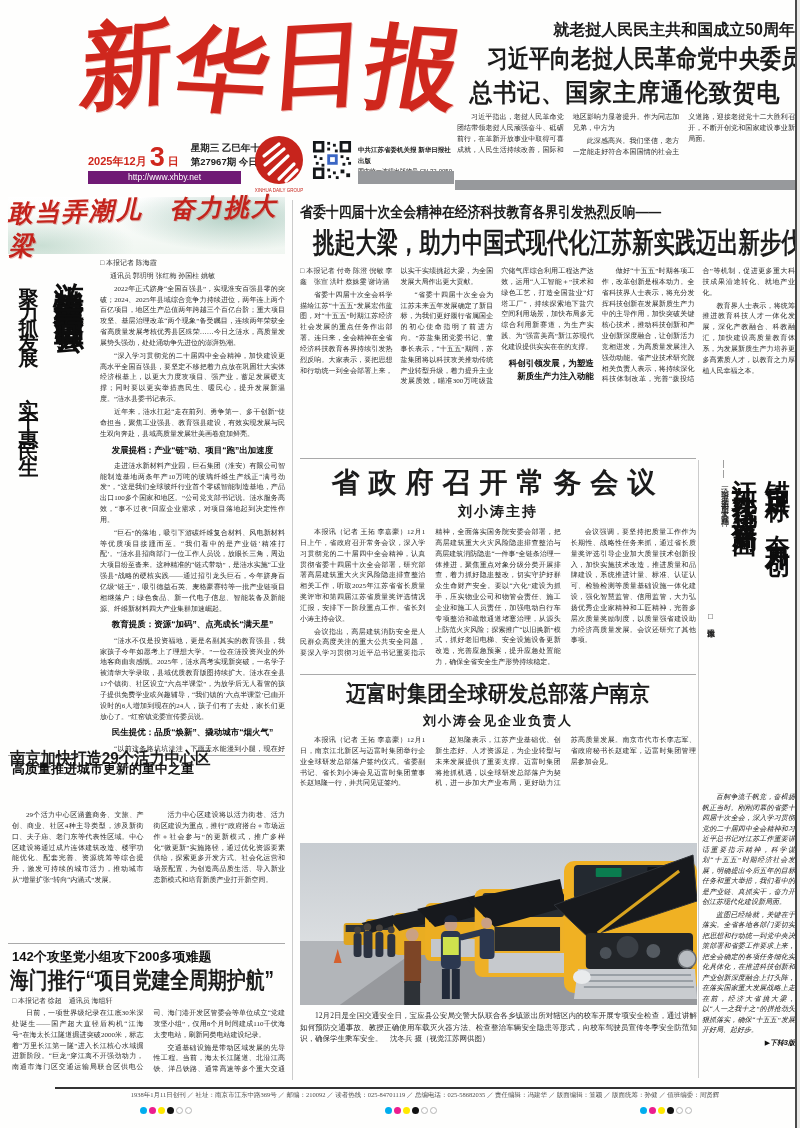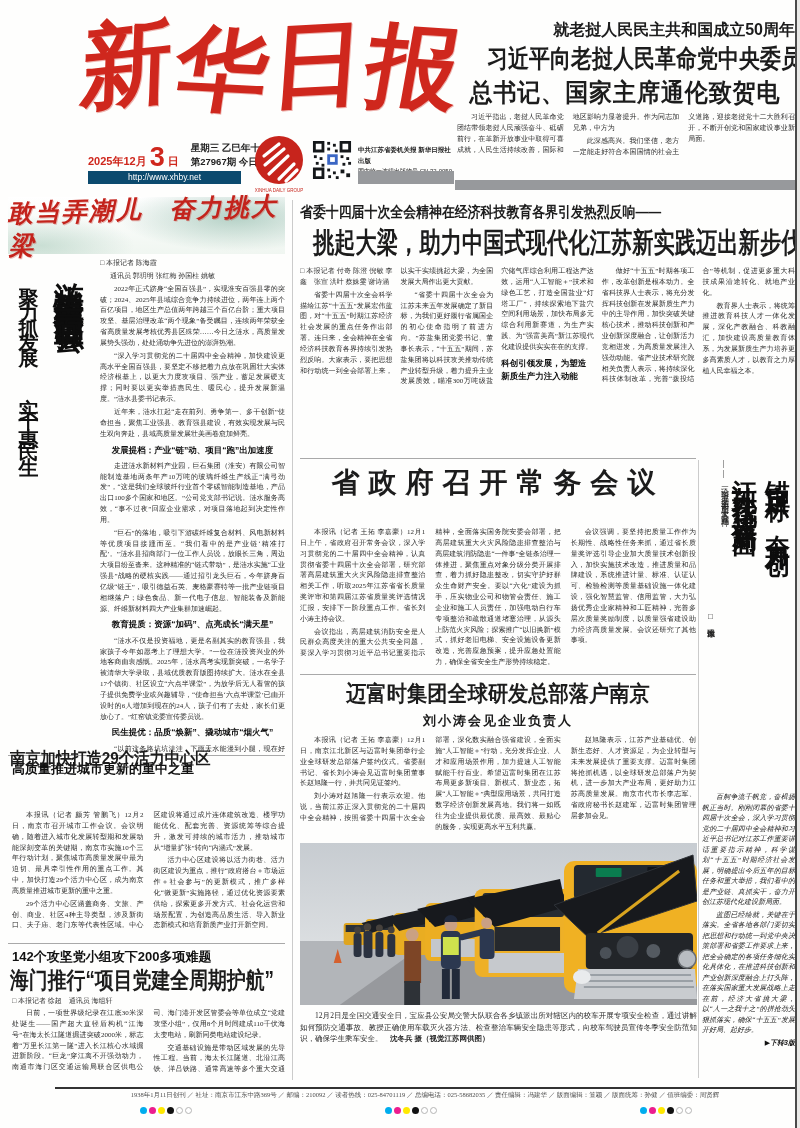--- a/index.html
+++ b/index.html
@@ -6,33 +6,33 @@
 html,body{width:800px;height:1128px;background:#e9e9e7;font-family:"Liberation Serif","DejaVu Serif",serif;color:#1c1c1c}
 .page{position:absolute;left:0;top:0;width:797px;height:1128px;background:#fefefd;border-right:2px solid #4a4a4a;overflow:hidden}
 .abs{position:absolute}
 .hei{font-family:"Liberation Sans","DejaVu Sans",sans-serif;font-weight:bold}
 .red{color:#cf271d}
 .bar{background:#97999c}
 .body-text{font-size:7px;line-height:1.55;text-align:justify;color:#2a2a2a;overflow:hidden}
 .body-text p{text-indent:2em;margin-bottom:2px}
 .body-text p.byline{text-indent:0;color:#333}
 .subhead{font-family:"Liberation Sans","DejaVu Sans",sans-serif;font-weight:bold;font-size:8.5px;text-align:center;text-indent:0;margin:4px 0;color:#111}
-.subhead.left{text-align:left}
+.subhead.left{text-align:right}
 .jump{float:right;font-family:"Liberation Sans","DejaVu Sans",sans-serif;font-weight:bold;color:#111}
 .vrule{position:absolute;border-left:1px solid #cbcbcb}
 .hrule{position:absolute;border-top:1px solid #a9a9a9}
 .scalex{display:inline-block;transform-origin:center}
 
 .mh-title{position:absolute;left:80px;top:12px;width:378px;height:126px;display:flex;justify-content:space-between;font-size:92px;line-height:1.15;font-weight:bold;color:#cf271d}
 .mh-title span{display:inline-block;font-family:"DejaVu Serif","Liberation Serif",serif;text-shadow:1px 1px 0 rgba(207,39,29,.35)}
 .mh-title span:nth-child(1){transform:rotate(-6deg) skewX(-8deg)}
 .mh-title span:nth-child(2){transform:rotate(3deg) skewX(-6deg) translateY(5px)}
 .mh-title span:nth-child(3){transform:rotate(-3deg) skewX(-7deg)}
 .mh-title span:nth-child(4){transform:rotate(4deg) skewX(-6deg) translateY(3px)}
-.urlbar{position:absolute;left:88px;top:171px;width:153px;height:13px;background:#0c4a6e;color:#fff;font-size:8.5px;text-align:center;line-height:13px;font-family:"Liberation Sans",sans-serif}
+.urlbar{position:absolute;left:88px;top:171px;width:153px;height:13px;background:#701a75;color:#fff;font-size:8.5px;text-align:center;line-height:13px;font-family:"Liberation Sans",sans-serif}
 
 .banner{position:absolute;left:8px;top:197px;width:277px;height:57px;background:radial-gradient(60% 85% at 82% 35%,rgba(110,165,145,.5),transparent 70%),radial-gradient(45% 70% at 12% 85%,rgba(140,185,165,.4),transparent 75%),linear-gradient(#ffffff,#f0f6f1);display:flex;align-items:center;justify-content:center}
 .banner b{font-size:25px;color:#c3231c;font-family:"DejaVu Serif",serif;font-style:italic;letter-spacing:2px;transform:rotate(-1.5deg);text-shadow:1px 1px 0 rgba(195,35,28,.3)}
 .v-kicker{position:absolute;left:16px;top:272px;height:430px;writing-mode:vertical-rl;font-size:20px;letter-spacing:15px;font-weight:bold;font-family:"Liberation Sans",sans-serif;color:#111}
 .v-head-lianshui{position:absolute;left:48px;top:258px;height:500px;writing-mode:vertical-rl;font-size:30px;letter-spacing:3px;font-weight:bold;font-family:"Liberation Sans",sans-serif;color:#0d0d0d}
 .ed-wrap{position:absolute;left:701px;top:460px;width:94px;height:324px;writing-mode:vertical-rl}
 .ed-wrap .v-h{font-size:25px;font-weight:bold;font-family:"Liberation Sans",sans-serif;letter-spacing:6px;color:#0d0d0d}
 .ed-wrap .v-s{font-size:8px;letter-spacing:2px;margin-left:3px;color:#222}
 .ed-wrap .v-a{font-size:8px;padding-inline-start:152px;color:#222}
 .ed-body{position:absolute;left:702px;top:792px;width:93px;height:282px;font-size:7px;line-height:1.5;font-style:italic;text-align:justify;color:#222;overflow:hidden}
@@ -139,21 +139,21 @@
   <div class="abs body-text" style="left:100px;top:258px;width:185px;height:497px">
     <p class="byline">□ 本报记者 陈海霞</p>
     <p class="byline" style="padding-left:10px">通讯员 郭玥明 张红梅 孙国柱 姚敏</p>
     <p>2022年正式跻身“全国百强县”，实现淮安百强县零的突破；2024、2025年县域综合竞争力持续进位，两年连上两个百亿项目，地区生产总值两年跨越三个百亿台阶；重大项目攻坚、基层治理改革“两个现象”备受瞩目，连续两年荣获全省高质量发展考核优秀县区殊荣……今日之涟水，高质量发展势头强劲，处处涌动争先进位的澎湃热潮。</p>
     <p>“深入学习贯彻党的二十届四中全会精神，加快建设更高水平全国百强县，要坚定不移把着力点放在巩固壮大实体经济根基上，以更大力度攻项目、强产业，蓄足发展硬支撑；同时要以更实举措惠民生、暖民心，提升发展新温度。”涟水县委书记表示。</p>
     <p>近年来，涟水扛起“走在前列、勇争第一、多干创新”使命担当，聚焦工业强县、教育强县建设，有效实现发展与民生双向奔赴，县域高质量发展壮美画卷愈加鲜亮。</p>
     <h4 class="subhead">发展提档：产业“链”动、项目“跑”出加速度</h4>
     <p>走进涟水新材料产业园，巨石集团（淮安）有限公司智能制造基地两条年产10万吨的玻璃纤维生产线正“满弓劲发”，“这是我们全球玻纤行业首个零碳智能制造基地，产品出口100多个国家和地区。”公司党支部书记说。涟水服务高效，“事不过夜”回应企业需求，对项目落地起到决定性作用。</p>
     <p>“巨石”的落地，吸引下游碳纤维复合材料、风电新材料等优质项目接踵而至。“我们看中的是产业链‘精准打配’。”涟水县招商部门一位工作人员说，放眼长三角，周边大项目纷至沓来。这种精准的“链式带动”，是涟水实施“工业强县”战略的硬核实践——通过招引龙头巨石，今年跻身百亿级“链王”，吸引德益石英、麦格豪赛特等一批产业链项目相继落户；绿色食品、新一代电子信息、智能装备及新能源、纤维新材料四大产业集群加速崛起。</p>
     <h4 class="subhead">教育提质：资源“加码”、点亮成长“满天星”</h4>
-    <p>“涟水不仅是投资福地，更是名副其实的教育强县，我家孩子今年如愿考上了理想大学。”一位在涟投资兴业的外地客商由衷感慨。2025年，涟水高考实现新突破，一名学子被清华大学录取，县域优质教育版图持续扩大。涟水在全县17个镇街、社区设立“六点半课堂”，为放学后无人看管的孩子提供免费学业或兴趣辅导，“使命担当‘六点半课堂’已由开设时的6人增加到现在的24人，孩子们有了去处，家长们更放心了。”红窑镇党委宣传委员说。</p>
+    <p>“涟水不仅是投资福地，更是名副其实的教育强县，我家孩子今年如愿考上了理想大学。”一位在涟投资兴业的外地客商由衷感慨。2025年，涟水高考实现新突破，一名学子被清华大学录取，县域优质教育版图持续扩大。涟水在全县17个镇街、社区设立“六点半课堂”，为放学后无人看管的孩子提供免费学业或兴趣辅导，“我们镇的‘六点半课堂’已由开设时的6人增加到现在的24人，孩子们有了去处，家长们更放心了。”红窑镇党委宣传委员说。</p>
     <h4 class="subhead">民生提优：品质“焕新”、撬动城市“烟火气”</h4>
     <p>“以前这条路坑坑洼洼，下雨天水能漫到小腿，现在好了，路面平整、路灯明亮，晚上散步心里都亮堂堂的。”刚刚完成改造的红日大道西段，居民李大爷看着眼前的崭新变化，对家门口的变化赞不绝口。</p>
     <p style="text-indent:0"></p>
   </div>
 
   <div class="abs hei" style="left:300px;top:203px;font-size:15px;white-space:nowrap">
     <span class="scalex" style="transform:scaleX(.86);transform-origin:left">省委十四届十次全会精神在经济科技教育各界引发热烈反响——</span>
   </div>
   <div class="abs hei" style="left:313px;top:224px;width:495px;font-size:28px;white-space:nowrap">
     <span class="scalex" style="transform:scaleX(.76);transform-origin:left">挑起大梁，助力中国式现代化江苏新实践迈出新步伐</span>
@@ -163,35 +163,35 @@
     <p>省委十四届十次全会科学描绘江苏“十五五”发展宏伟蓝图，对“十五五”时期江苏经济社会发展的重点任务作出部署。连日来，全会精神在全省经济科技教育各界持续引发热烈反响。大家表示，要把思想和行动统一到全会部署上来，以实干实绩挑起大梁，为全国发展大局作出更大贡献。</p>
     <p>“省委十四届十次全会为江苏未来五年发展确定了新目标，为我们更好履行省属国企的初心使命指明了前进方向。”苏盐集团党委书记、董事长表示，“十五五”期间，苏盐集团将以科技攻关推动传统产业转型升级，着力提升主业发展质效，瞄准300万吨级盐穴储气库综合利用工程达产达效，运用“人工智能＋”技术和绿色工艺，打造全国盐业“灯塔工厂”，持续探索地下盐穴空间利用场景，加快布局多元综合利用新赛道，为生产实践、为“强富美高”新江苏现代化建设提供实实在在的支撑。</p>
     <h4 class="subhead left">科创引领发展，为塑造新质生产力注入动能</h4>
     <p>做好“十五五”时期各项工作，改革创新是根本动力。全省科技界人士表示，将充分发挥科技创新在发展新质生产力中的主导作用，加快突破关键核心技术，推动科技创新和产业创新深度融合，让创新活力竞相迸发，为高质量发展注入强劲动能。省产业技术研究院相关负责人表示，将持续深化科技体制改革，完善“拨投结合”等机制，促进更多重大科技成果沿途转化、就地产业化。</p>
     <p>教育界人士表示，将统筹推进教育科技人才一体化发展，深化产教融合、科教融汇，加快建设高质量教育体系，为发展新质生产力培养更多高素质人才，以教育之力厚植人民幸福之本。</p>
   </div>
 
   <div class="hrule" style="left:300px;top:458px;width:396px"></div>
 
   <div class="abs hei" style="left:300px;top:464px;width:396px;text-align:center;font-size:28px;letter-spacing:9px">省政府召开常务会议</div>
+  <div class="abs hei" style="left:300px;top:503px;width:396px;text-align:center;font-size:14px;letter-spacing:2px">刘小涛主持</div>
   <div class="abs body-text" style="left:300px;top:527px;width:396px;height:144px;column-count:3;column-gap:10px">
     <p>本报讯（记者 王拓 李嘉豪）12月1日上午，省政府召开常务会议，深入学习贯彻党的二十届四中全会精神，认真贯彻省委十四届十次全会部署，研究部署高层建筑重大火灾风险隐患排查整治相关工作，听取2025年江苏省省长质量奖评审和第四届江苏省质量奖评选情况汇报，安排下一阶段重点工作。省长刘小涛主持会议。</p>
     <p>会议指出，高层建筑消防安全是人民群众高度关注的重大公共安全问题，要深入学习贯彻习近平总书记重要指示精神，全面落实国务院安委会部署，把高层建筑重大火灾风险隐患排查整治与高层建筑消防隐患“一件事”全链条治理一体推进，聚焦重点对象分级分类开展排查，着力抓好隐患整改，切实守护好群众生命财产安全。要以“六化”建设为抓手，压实物业公司和物管会责任、施工企业和施工人员责任，加强电动自行车专项整治和疏散通道堵塞治理，从源头上防范火灾风险；探索推广“以旧换新”模式，抓好老旧电梯、安全设施设备更新改造，完善应急预案，提升应急处置能力，确保全省安全生产形势持续稳定。</p>
     <p>会议强调，要坚持把质量工作作为长期性、战略性任务来抓，通过省长质量奖评选引导企业加大质量技术创新投入，加快实施技术改造，推进质量和品牌建设，系统推进计量、标准、认证认可、检验检测等质量基础设施一体化建设，强化智慧监管、信用监管，大力弘扬优秀企业家精神和工匠精神，完善多层次质量奖励制度，以质量强省建设助力经济高质量发展。会议还研究了其他事项。</p>
   </div>
 
   <div class="hrule" style="left:300px;top:674px;width:396px"></div>
 
   <div class="abs hei" style="left:300px;top:679px;width:396px;text-align:center;font-size:22px;white-space:nowrap">
     <span class="scalex" style="transform:scaleX(.92)">迈富时集团全球研发总部落户南京</span>
   </div>
   <div class="abs hei" style="left:300px;top:712px;width:396px;text-align:center;font-size:13px;letter-spacing:2px">刘小涛会见企业负责人</div>
   <div class="abs body-text" style="left:300px;top:735px;width:396px;height:105px;column-count:3;column-gap:10px">
     <p>本报讯（记者 王拓 李嘉豪）12月1日，南京江北新区与迈富时集团举行企业全球研发总部落户签约仪式。省委副书记、省长刘小涛会见迈富时集团董事长赵旭隆一行，并共同见证签约。</p>
-    <p>刘小涛对赵旭隆一行表示欢迎。他说，当前江苏正深入贯彻党的二十届四中全会精神，按照省委十四届十次全会部署，深化数实融合强省建设，全面实施“人工智能＋”行动，充分发挥企业、人才和应用场景作用，加力提速人工智能赋能千行百业。希望迈富时集团在江苏布局更多新项目、新模式、新业态，拓展“人工智能＋”典型应用场景，共同打造数字经济创新发展高地。我们将一如既往为企业提供最优质、最高效、最贴心的服务，实现更高水平互利共赢。</p>
     <p>赵旭隆表示，江苏产业基础优、创新生态好、人才资源足，为企业转型与未来发展提供了重要支撑。迈富时集团将抢抓机遇，以全球研发总部落户为契机，进一步加大产业布局，更好助力江苏高质量发展。南京市代市长李志军、省政府秘书长赵建军，迈富时集团管理层参加会见。</p>
   </div>
 
   <svg class="abs" style="left:300px;top:843px" width="397" height="162" viewBox="0 0 400 162" preserveAspectRatio="none">
     <defs>
       <linearGradient id="sky" x1="0" y1="0" x2="0" y2="1">
         <stop offset="0" stop-color="#c7ccd1"></stop>
           <stop offset="1" stop-color="#e7e9ea"></stop>
       </linearGradient>
     </defs>
@@ -265,21 +265,21 @@
           <rect x="153" y="126" width="8" height="30" fill="#222a3a"></rect>
       </g>
       <g>
         <circle cx="188" cy="80" r="5.5" fill="#c9a085"></circle>
         <rect x="181" y="86" width="15" height="30" rx="4" fill="#2c3850"></rect>
       </g>
       <polygon points="34,120 42,120 38,106" fill="#d4602e"></polygon>
     </g>
   </svg>
   <div class="abs caption" style="left:300px;top:1010px;width:397px">
-    <p><span>12月2日是全国交通安全日，宝应县公安局交警大队联合各乡镇派出所对辖区内的校车开展专项安全检查，通过讲解如何预防交通事故、教授正确使用车载灭火器方法、检查整治车辆安全隐患等形式，向校车驾驶员宣传冬季安全防范知识，确保学生乘车安全。</span>　<span class="hei" style="font-weight:bold;font-size:7.5px">沈冬兵 摄（视觉江苏网供图）</span></p>
+    <p><span>12月2日是全国交通安全日，宝应县公安局交警大队联合各乡镇派出所对辖区内的校车开展专项安全检查，通过讲解如何预防交通事故、教授正确使用车载灭火器方法、检查整治车辆安全隐患等形式，向校车驾驶员宣传冬季安全防范知识，确保学生乘车安全。</span>　<span class="hei" style="font-weight:normal;font-size:7.5px">沈冬兵 摄（视觉江苏网供图）</span></p>
   </div>
 
   <div class="ed-wrap">
     <div class="v-h">锚定目标，奋力开创</div>
     <div class="v-h">江苏现代化建设新局面</div>
     <div class="v-s">——三论学习贯彻省委十四届十次全会精神</div>
     <div class="v-a">□ 本报评论员</div>
   </div>
   <div class="ed-body">
     <p>百舸争流千帆竞，奋楫扬帆正当时。刚刚闭幕的省委十四届十次全会，深入学习贯彻党的二十届四中全会精神和习近平总书记对江苏工作重要讲话重要指示精神，科学谋划“十五五”时期经济社会发展，明确提出今后五年的目标任务和重大举措，我们看中的是产业链、真抓实干，奋力开创江苏现代化建设新局面。</p>
@@ -288,21 +288,20 @@
         <span class="jump">▶下转3版</span>
       </p>
   </div>
 
   <div class="hrule" style="left:8px;top:755px;width:277px"></div>
   <div class="abs kicker-sm" style="left:12px;top:760px">高质量推进城市更新的重中之重</div>
   <div class="abs hei" style="left:10px;top:747px;width:276px;font-size:17px;white-space:nowrap">
     <span class="scalex" style="transform:scaleX(.9);transform-origin:left">南京加快打造29个活力中心区</span>
   </div>
   <div class="abs body-text" style="left:12px;top:810px;width:273px;height:130px;column-count:2;column-gap:10px">
-    <p>本报讯（记者 颜芳 管鹏飞）12月2日，南京市召开城市工作会议。会议明确，随着进入城市化发展转型期和发展动能深刻变革的关键期，南京市实施10个三年行动计划，聚焦城市高质量发展中最为迫切、最具牵引性作用的重点工作。其中，加快打造29个活力中心区，成为南京高质量推进城市更新的重中之重。</p>
     <p>29个活力中心区涵盖商务、文旅、产创、商业、社区4种主导类型，涉及新街口、夫子庙、老门东等代表性区域。中心区建设将通过成片连体建筑改造、楼宇功能优化、配套完善、资源统筹等综合提升，激发可持续的城市活力，推动城市从“增量扩张”转向“内涵式”发展。</p>
     <p>活力中心区建设将以活力街巷、活力街区建设为重点，推行“政府搭台＋市场运作＋社会参与”的更新模式，推广多样化“微更新”实施路径，通过优化资源要素供给，探索更多开发方式、社会化运营和场景配置，为创造高品质生活、导入新业态新模式和培育新质产业打开新空间。</p>
 
   </div>
 
   <div class="hrule" style="left:8px;top:943px;width:277px"></div>
   <div class="abs kicker-sm" style="left:12px;top:948px">142个攻坚党小组攻下200多项难题</div>
   <div class="abs hei" style="left:10px;top:965px;width:276px;font-size:23px;white-space:nowrap">
     <span class="scalex" style="transform:scaleX(.82);transform-origin:left">海门推行“项目党建全周期护航”</span>
   </div>

